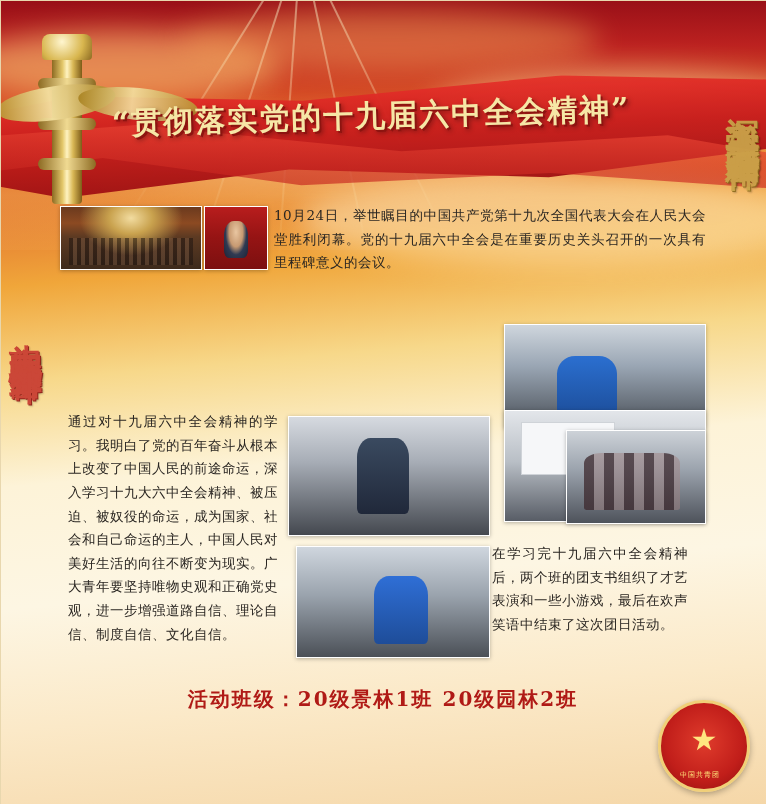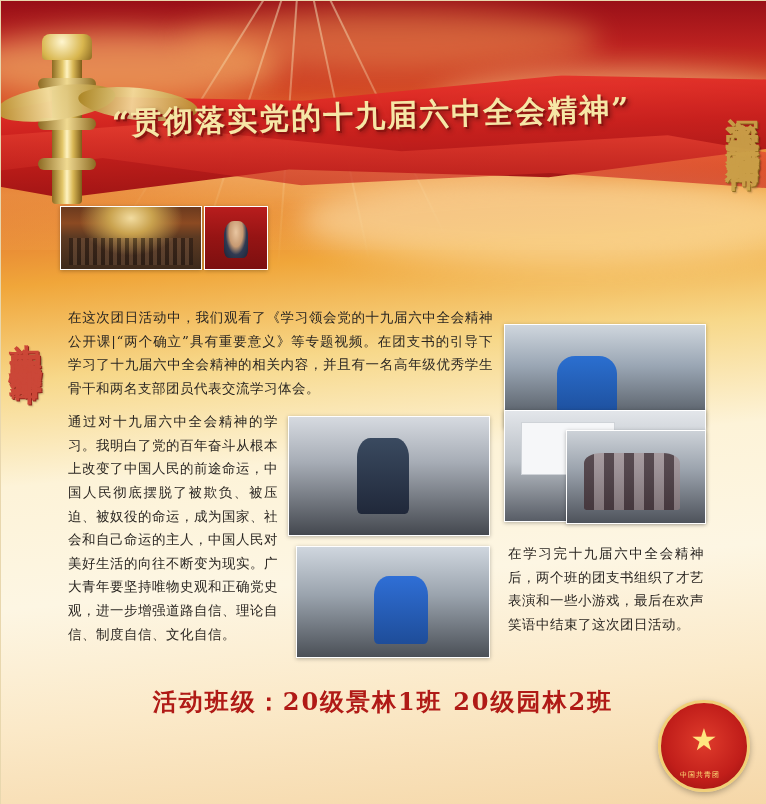--- a/index.html
+++ b/index.html
@@ -145,21 +145,21 @@
     letter-spacing:.5px;
     text-align:justify;
   }
   
   .footer-line {
     position:absolute; width:766px; text-align:center;
     font-family:"DejaVu Serif", serif;
     font-weight:bold;
     color:#b01a16;
   }
-  .f1 { top:686px; font-size:24px; letter-spacing:2px; }
+  .f1 { top:686px; font-size:20px; letter-spacing:2px; }
   .f2 { top:724px; font-size:19px; letter-spacing:1px; }
   
   .emblem {
     position:absolute; right:16px; bottom:12px; width:86px; height:86px;
     border-radius:50%;
     background:radial-gradient(circle at 50% 45%, #e03c2c 0%, #c11e1a 60%, #8e0f0e 100%);
     border:3px solid #f0cf78;
     box-shadow:0 2px 6px rgba(0,0,0,.3);
     display:flex; align-items:center; justify-content:center;
   }
@@ -266,33 +266,33 @@
 
   <div class="vtitle vtitle-right">深入学习十九大六中全会精神</div>
   <div class="vtitle vtitle-left">为实现中国梦不懈奋斗</div>
 
   <div class="headline-1">“贯彻落实党的十九届六中全会精神”</div>
 
   <div class="content">
 
     <div class="photo hall" style="left:0px; top:8px; width:140px; height:62px;"></div>
     <div class="photo speaker" style="left:144px; top:8px; width:62px; height:62px;"></div>
-
-    <div class="cntext" style="left:8px; top:108px; width:425px;">在这次团日活动中，我们观看了《学习领会党的十九届六中全会精神公开课|“两个确立”具有重要意义》等专题视频。在团支书的引导下学习了十九届六中全会精神的相关内容，并且有一名高年级优秀学生骨干和两名支部团员代表交流学习体会。</div>
+    <div class="cntext" style="left:214px; top:6px; width:432px;">10月24日，举世瞩目的中国共产党第十九次全国代表大会在人民大会堂胜利闭幕。党的十九届六中全会是在重要历史关头召开的一次具有里程碑意义的会议。</div>
+
     <div class="photo classroom1" style="left:444px; top:126px; width:200px; height:102px;"></div>
 
-    <div class="cntext" style="left:8px; top:212px; width:210px;">通过对十九届六中全会精神的学习。我明白了党的百年奋斗从根本上改变了中国人民的前途命运，中国人民彻底摆脱了被欺负、被压迫、被奴役的命运，成为国家、社会和自己命运的主人，中国人民对美好生活的向往不断变为现实。广大青年要坚持唯物史观和正确党史观，进一步增强道路自信、理论自信、制度自信、文化自信。</div>
+    <div class="cntext" style="left:8px; top:212px; width:210px;">通过对十九届六中全会精神的学习。我明白了党的百年奋斗从根本上改变了中国人民的前途命运，深入学习十九大六中全会精神、被压迫、被奴役的命运，成为国家、社会和自己命运的主人，中国人民对美好生活的向往不断变为现实。广大青年要坚持唯物史观和正确党史观，进一步增强道路自信、理论自信、制度自信、文化自信。</div>
 
     <div class="photo classroom2" style="left:228px; top:218px; width:200px; height:118px;"></div>
     <div class="photo screenroom" style="left:444px; top:212px; width:200px; height:110px;"></div>
     <div class="photo grouproom" style="left:506px; top:232px; width:138px; height:92px;"></div>
 
     <div class="photo bluejacket" style="left:236px; top:348px; width:192px; height:110px;"></div>
 
-    <div class="cntext" style="left:448px; top:344px; width:196px;">在学习完十九届六中全会精神后，两个班的团支书组织了才艺表演和一些小游戏，最后在欢声笑语中结束了这次团日活动。</div>
+    <div class="cntext" style="left:432px; top:344px; width:196px;">在学习完十九届六中全会精神后，两个班的团支书组织了才艺表演和一些小游戏，最后在欢声笑语中结束了这次团日活动。</div>
   </div>
 
   <div class="footer-line f1">活动班级：20级景林1班  20级园林2班</div>
 
   <div class="emblem">
     <span class="emblem-star">★</span>
     <span class="emblem-text">中国共青团</span>
   </div>
 
   <div class="border-frame"></div>

